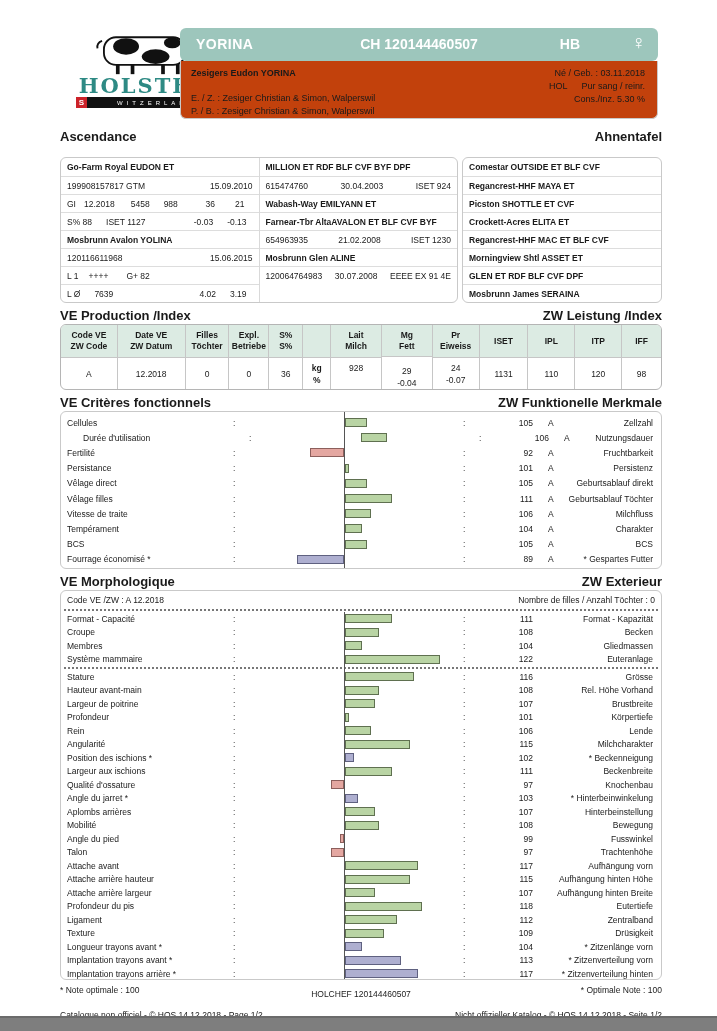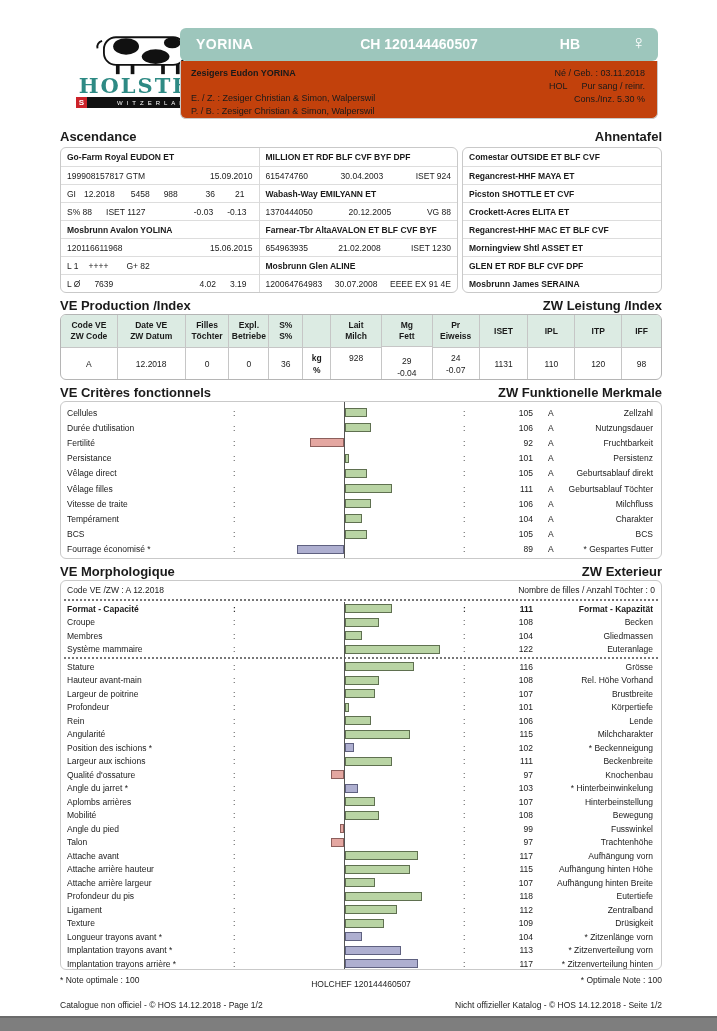--- a/index.html
+++ b/index.html
@@ -114,21 +114,21 @@
       <span class="info-born">Né / Geb. : 03.11.2018</span>
       <span class="info-breed"><span>HOL</span><span class="sp"></span><span>Pur sang / reinr.</span></span>
       <span class="info-cons">Cons./Inz. 5.30 %</span>
     </div>
   </div>
 
   <div class="sec-row" style="margin-top:10px;">
     <span>Ascendance</span>
     <span>Ahnentafel</span>
   </div>
-  <div class="ped-wrap" style="margin-top:4px;">
+  <div class="ped-wrap" style="margin-top:14px;">
     <div class="ped-box">
       <div class="ped-left" id="ped-left">
           <div class="ped-row b">Go-Farm Royal EUDON ET</div>
           <div class="ped-row sb">
             <span>199908157817 GTM</span>
             <span>15.09.2010</span>
           </div>
           <div class="ped-row" style="padding-right: 14px;">
             <span>GI</span>
             <span style="margin-left:8px">12.2018</span>
@@ -164,25 +164,20 @@
           </div>
         </div>
       <div class="ped-mid" id="ped-mid">
           <div class="ped-row b">MILLION  ET RDF BLF CVF BYF DPF</div>
           <div class="ped-row sb">
             <span>615474760</span>
             <span>30.04.2003</span>
             <span>ISET 924</span>
           </div>
           <div class="ped-row b">Wabash-Way EMILYANN  ET</div>
-          <div class="ped-row sb">
-            <span>1370444050</span>
-            <span>20.12.2005</span>
-            <span>VG 88</span>
-          </div>
           <div class="ped-row b">Farnear-Tbr AltaAVALON  ET BLF CVF BYF</div>
           <div class="ped-row sb">
             <span>654963935</span>
             <span>21.02.2008</span>
             <span>ISET 1230</span>
           </div>
           <div class="ped-row b">Mosbrunn Glen ALINE</div>
           <div class="ped-row sb">
             <span>120064764983</span>
             <span>30.07.2008</span>
@@ -331,21 +326,21 @@
     <div class="chart-rows" id="func-rows" style="padding:3px 0;">
         <div class="chart-row" style="height: 15.2px;">
           <div class="cr-label">Cellules</div>
           <div class="cr-colon1">:</div>
           <div class="bar" style="width: 21.5px; top: 3.1px; left: 284px; background: rgb(185, 212, 164); border-color: rgb(95, 112, 80);"></div>
           <div class="cr-colon2">:</div>
           <div class="cr-value">105</div>
           <div class="cr-code">A</div>
           <div class="cr-de">Zellzahl</div>
         </div>
-        <div class="chart-row" style="height: 15.2px;">
+        <div class="chart-row" style="height: 15.2px; margin-left: 16px;">
           <div class="cr-label">Durée d'utilisation</div>
           <div class="cr-colon1">:</div>
           <div class="bar" style="width: 25.8px; top: 3.1px; left: 284px; background: rgb(185, 212, 164); border-color: rgb(95, 112, 80);"></div>
           <div class="cr-colon2">:</div>
           <div class="cr-value">106</div>
           <div class="cr-code">A</div>
           <div class="cr-de">Nutzungsdauer</div>
         </div>
         <div class="chart-row" style="height: 15.2px;">
           <div class="cr-label">Fertilité</div>
@@ -427,21 +422,21 @@
     <span>VE Morphologique</span>
     <span>ZW Exterieur</span>
   </div>
   <div class="chart-box" style="margin-top:2px;height:390px;">
     <div class="code-row">
       <span>Code VE /ZW : A 12.2018</span>
       <span>Nombre de filles / Anzahl Töchter : 0</span>
     </div>
     <div class="dotted"></div>
     <div class="chart-rows" id="morpho-rows">
-        <div class="chart-row" style="height: 13.5px; font-weight: bold;">
+        <div class="chart-row" style="height: 13.5px;">
           <div class="cr-label">Format - Capacité</div>
           <div class="cr-colon1">:</div>
           <div class="bar" style="width: 47.3px; top: 2.25px; left: 284px; background: rgb(185, 212, 164); border-color: rgb(95, 112, 80);"></div>
           <div class="cr-colon2">:</div>
           <div class="cr-value">111</div>
           <div class="cr-de">Format - Kapazität</div>
         </div>
         <div class="chart-row" style="height: 13.5px;">
           <div class="cr-label">Croupe</div>
           <div class="cr-colon1">:</div>

